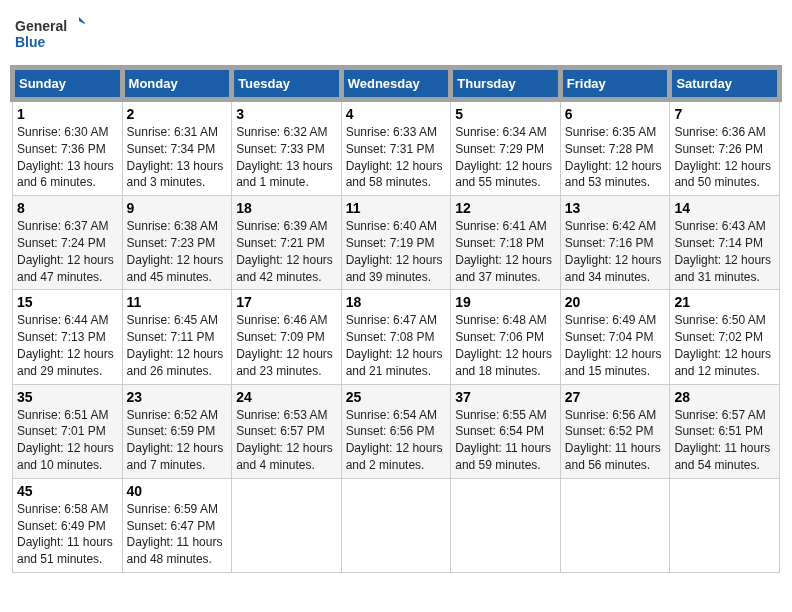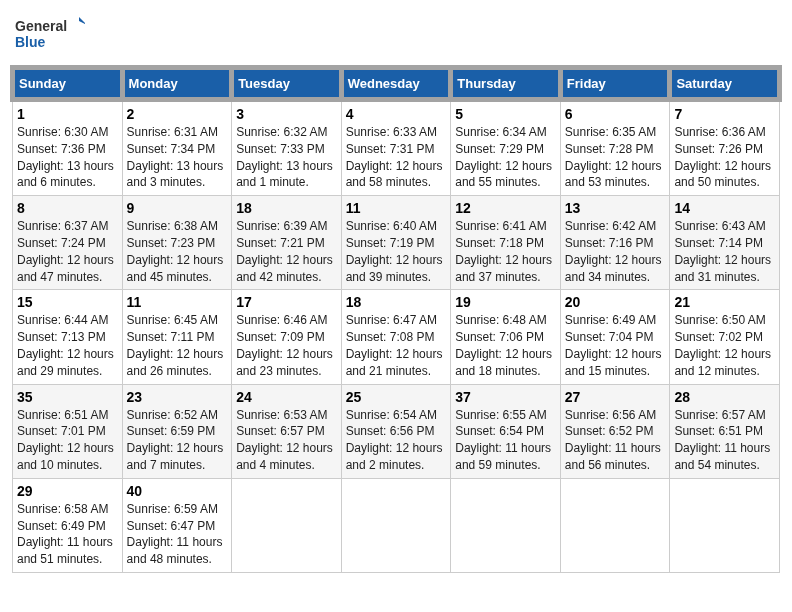--- a/index.html
+++ b/index.html
@@ -327,21 +327,21 @@
         <span class="day-num">28</span>
         <div class="cell-text">
           Sunrise: 6:57 AM<br>
           Sunset: 6:51 PM<br>
           Daylight: 11 hours and 54 minutes.
         </div>
       </td>
       </tr>
       <tr>
         <td>
-        <span class="day-num">29</span>
+        <span class="day-num">45</span>
         <div class="cell-text">
           Sunrise: 6:58 AM<br>
           Sunset: 6:49 PM<br>
           Daylight: 11 hours and 51 minutes.
         </div>
       </td>
         <td>
         <span class="day-num">40</span>
         <div class="cell-text">
           Sunrise: 6:59 AM<br>

